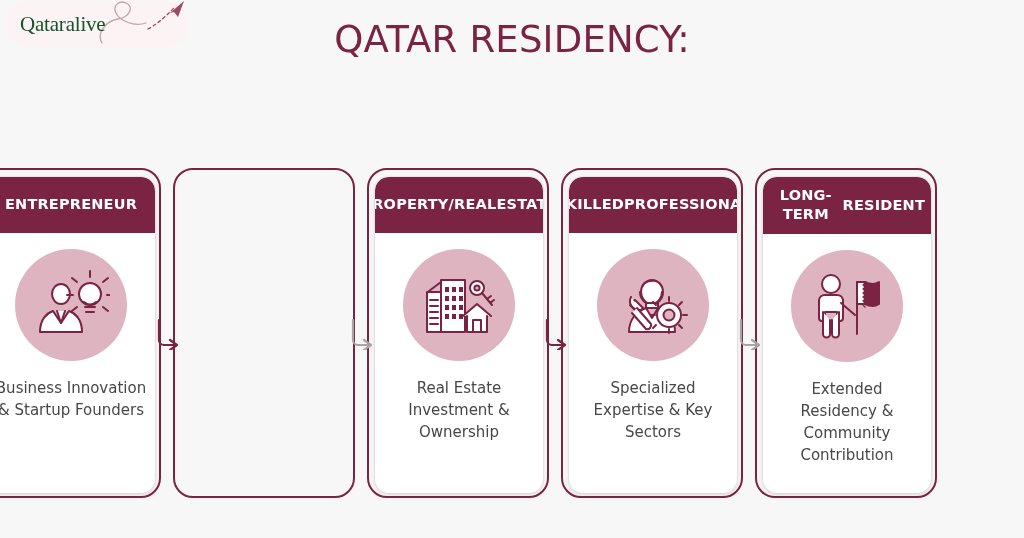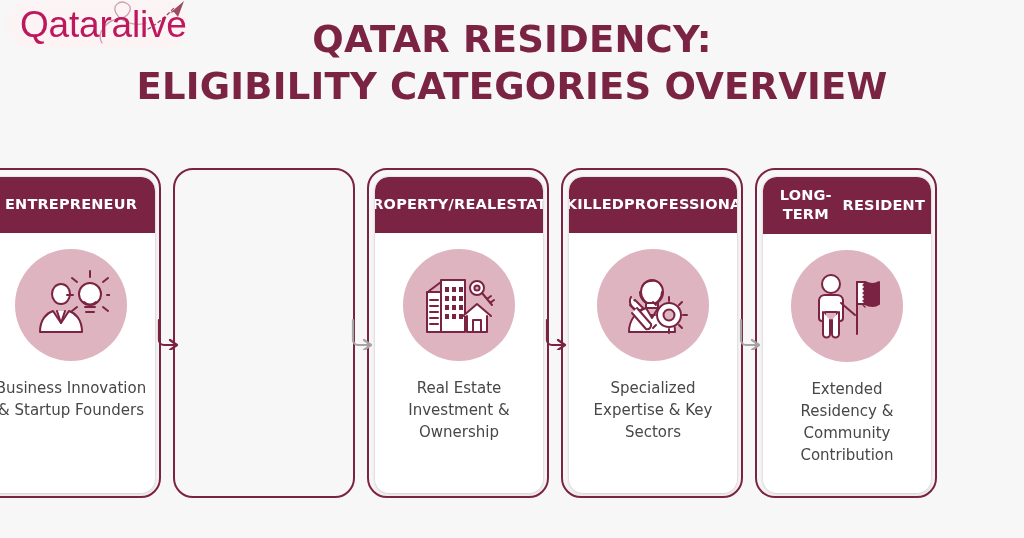--- a/index.html
+++ b/index.html
@@ -24,24 +24,24 @@
     height: 47px;
     background: #fbf3f4;
     border-radius: 24px;
     display: flex;
     align-items: center;
     justify-content: flex-start;
   }
   .logo-text {
     position: relative;
     z-index: 3;
-    font-size: 37px;
+    font-size: 21px;
     letter-spacing: -0.2px;
-    color: #be185d;
-    font-family: Liberation Sans, sans-serif;
+    color: #14532d;
+    font-family: Liberation Serif, serif;
     padding-left: 14px;
     font-weight: 400;
   }
   .logo-art {
     position: absolute;
     left: 88px;
     top: -2px;
     width: 95px;
     height: 48px;
     z-index: 2;
@@ -50,21 +50,21 @@
 
   
   .title {
     position: absolute;
     left: 0;
     top: 16px;
     width: 1024px;
     text-align: center;
     color: #7b2342;
     font-family: "DejaVu Sans", sans-serif;
-    font-weight: bold;
+    font-weight: normal;
     font-size: 37px;
     line-height: 47px;
     letter-spacing: 0.2px;
   }
   .title .ln { display: block; white-space: nowrap; }
 
   
   .row {
     position: absolute;
     left: 0;
@@ -176,21 +176,20 @@
   <div class="logo-text">Qataralive</div>
   <svg class="logo-art" viewBox="0 0 95 48">
     <path d="M8 44 C 2 34, 12 22, 24 20 C 36 18, 40 8, 32 4 C 26 1, 18 6, 22 14 C 26 22, 40 28, 52 24" fill="none" stroke="#c9a0ad" stroke-width="1.3" stroke-linecap="round"></path>
     <path d="M54 30 C 62 26, 70 19, 80 9" fill="none" stroke="#9d4a63" stroke-width="1.3" stroke-linecap="round" stroke-dasharray="3 3"></path>
     <path d="M76 14 L 90 2 L 84 18 L 80 13 Z" fill="#9d4a63"></path>
   </svg>
 </div>
 
 <div class="title">
   <span class="ln">QATAR RESIDENCY:</span>
-  <span class="ln">ELIGIBILITY CATEGORIES OVERVIEW</span>
 </div>
 
 <div class="row">
 
   <div class="card-slot">
     <div class="ring"></div>
     <div class="card">
       <div class="card-head">
         <span>ENTREPRENEUR</span>
       </div>

